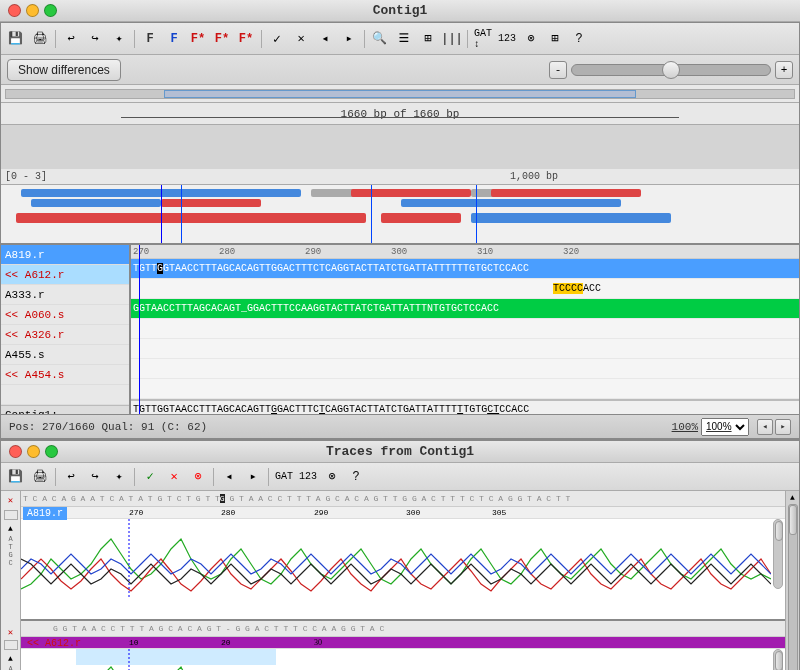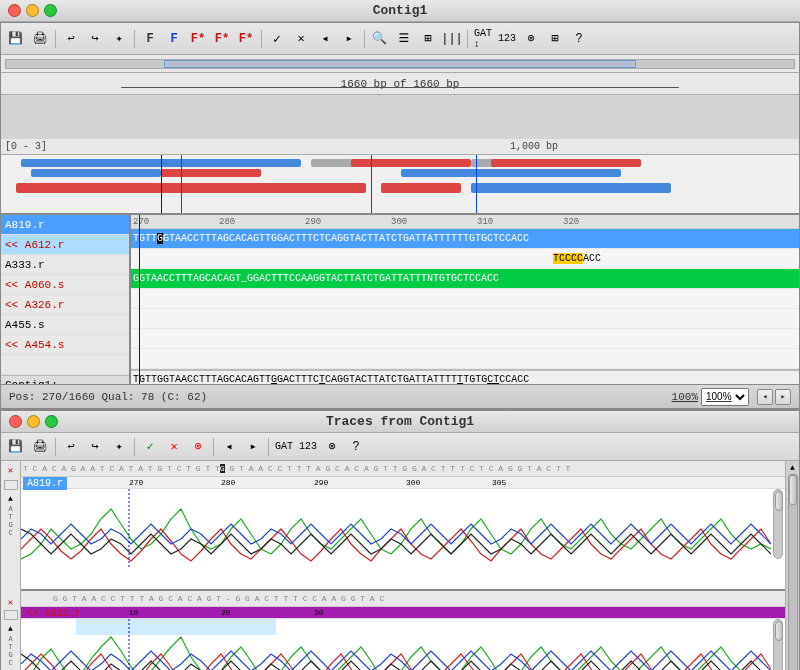--- a/index.html
+++ b/index.html
@@ -350,20 +350,30 @@
     <div class="toolbar-icon">⊞</div>
     <div class="toolbar-icon">|||</div>
     <div class="toolbar-sep"></div>
     <div class="toolbar-icon" style="font-size:10px;">GAT<br>↕</div>
     <div class="toolbar-icon" style="font-size:10px;">123</div>
     <div class="toolbar-icon">⊗</div>
     <div class="toolbar-icon">⊞</div>
     <div class="toolbar-icon">?</div>
   </div>
 
+  <div class="control-bar">
+    <button class="show-diff-btn">Show differences</button>
+    <div class="slider-area">
+      <div class="slider-btn">-</div>
+      <div class="slider-track">
+        <div class="slider-thumb"></div>
+      </div>
+      <div class="slider-btn">+</div>
+    </div>
+  </div>
 
   <div class="overview-area">
     <div class="overview-bar">
       <div class="overview-view-rect"></div>
     </div>
   </div>
 
   <div class="scale-bar">
     <span>1660 bp of 1660 bp</span>
     <div class="scale-bar-line"></div>
@@ -460,21 +470,21 @@
       <div class="seq-row"></div>
       <div class="seq-row"></div>
       <div style="flex:1;"></div>
       <div class="seq-row consensus" style="background:#f0f0f0; border-top:2px solid #bbb;">
         <span>TGTTGGTAACCTTTAGCACAGTT<span style="text-decoration:underline;">G</span>GACTTTC<span style="text-decoration:underline;">T</span>CAGGTACTTATCTGATTATTTT<span style="text-decoration:underline;">T</span>TGTG<span style="text-decoration:underline;">CT</span>CCACC</span>
       </div>
     </div>
   </div>
 
   <div class="status-bar">
-    <span>Pos: <span>270</span>/<span>1660</span>  Qual: <span>78</span> (C: <span>62</span>)</span>
+    <span>Pos: <span>270</span>/<span>1660</span>  Qual: <span>91</span> (C: <span>62</span>)</span>
     <div class="zoom-control" style="margin-left:auto;">
       <span>100%</span>
       <select style="font-size:10px; height:18px;">
         <option>100%</option>
         <option>75%</option>
         <option>150%</option>
         <option>200%</option>
       </select>
     </div>
 
@@ -575,21 +585,21 @@
 
         <div style="position:absolute; top:16px; left:2px; color:#cc1111; font-size:10px; padding:1px 4px; z-index:5;">&lt;&lt; A612.r</div>
 
         <div style="position:absolute; top:16px; left:55px; width:200px; height:12px; background:#88ddff; opacity:0.5;"></div>
 
         <div style="position:absolute; top:16px; left:55px; width:200px; height:12px; background:#00cc44; opacity:0.3;"></div>
 
         <div style="height:12px; background:#a21caf; border-bottom:1px solid #ddd; font-size:8px; display:flex; align-items:center; padding:0 2px; position:relative;">
           <span style="position:absolute; left:108px;">10</span>
           <span style="position:absolute; left:200px;">20</span>
-          <span style="position:absolute; left:293px;">30</span>
+          <span style="position:absolute; left:293px;font-family:Liberation Serif, serif;">30</span>
         </div>
 
         <svg width="750" height="80" style="display:block;">
           <polyline points="0,65 10,55 20,40 30,30 40,45 50,60 60,55 70,40 80,28 90,18 100,32 110,48 120,58 130,52 140,40 150,28 160,18 170,38 180,52 190,58 200,52 210,38 220,28 230,42 240,58 250,62 260,52 270,38 280,28 290,42 300,52 310,58 320,48 330,38 340,28 350,42 360,58 370,62 380,52 390,38 400,28 410,42 420,52 430,62 440,52 450,38 460,28 470,42 480,58 490,62 500,52 510,38 520,28 530,42 540,52 550,58 560,48 570,38 580,28 590,42 600,52 610,58 620,48 630,38 640,28 650,42 660,52 670,58 680,48 690,38 700,28 710,42 720,52 730,58 740,52 750,58" fill="none" stroke="#22aa22" stroke-width="1.2"></polyline>
           <polyline points="0,55 10,45 20,35 30,45 40,58 50,68 60,58 70,45 80,35 90,50 100,62 110,70 120,58 130,45 140,35 150,48 160,62 170,70 180,58 190,45 200,35 210,50 220,62 230,68 240,55 250,45 260,35 270,48 280,62 290,70 300,58 310,45 320,35 330,50 340,62 350,70 360,55 370,45 380,35 390,50 400,62 410,68 420,55 430,45 440,35 450,48 460,62 470,70 480,55 490,45 500,35 510,50 520,62 530,68 540,55 550,45 560,35 570,50 580,62 590,68 600,55 610,45 620,35 630,50 640,62 650,68 660,55 670,45 680,35 690,50 700,62 710,68 720,55 730,45 740,35 750,50" fill="none" stroke="#cc2222" stroke-width="1.2"></polyline>
           <polyline points="0,45 10,35 20,42 30,52 40,42 50,32 60,42 70,52 80,45 90,35 100,42 110,52 120,42 130,32 140,42 150,52 160,45 170,35 180,42 190,52 200,42 210,32 220,42 230,52 240,45 250,35 260,42 270,52 280,42 290,32 300,42 310,52 320,42 330,32 340,42 350,52 360,45 370,35 380,42 390,52 400,42 410,32 420,42 430,52 440,42 450,32 460,42 470,52 480,45 490,35 500,42 510,52 520,42 530,32 540,42 550,52 560,42 570,32 580,42 590,52 600,42 610,32 620,42 630,52 640,42 650,32 660,42 670,52 680,42 690,32 700,42 710,52 720,42 730,32 740,42 750,52" fill="none" stroke="#2244cc" stroke-width="1.2"></polyline>
           <polyline points="0,35 10,42 20,52 30,62 40,52 50,42 60,52 70,62 80,55 90,45 100,52 110,62 120,52 130,42 140,52 150,62 160,55 170,45 180,52 190,62 200,52 210,42 220,52 230,62 240,55 250,45 260,52 270,62 280,52 290,42 300,52 310,62 320,52 330,42 340,52 350,62 360,55 370,45 380,52 390,62 400,52 410,42 420,52 430,62 440,52 450,42 460,52 470,62 480,55 490,45 500,52 510,62 520,52 530,42 540,52 550,62 560,52 570,42 580,52 590,62 600,52 610,42 620,52 630,62 640,52 650,42 660,52 670,62 680,52 690,42 700,52 710,62 720,52 730,42 740,52 750,62" fill="none" stroke="#222222" stroke-width="1.2"></polyline>
 
           <rect x="55" y="0" width="200" height="16" fill="#88ccff" opacity="0.4"></rect>
 

